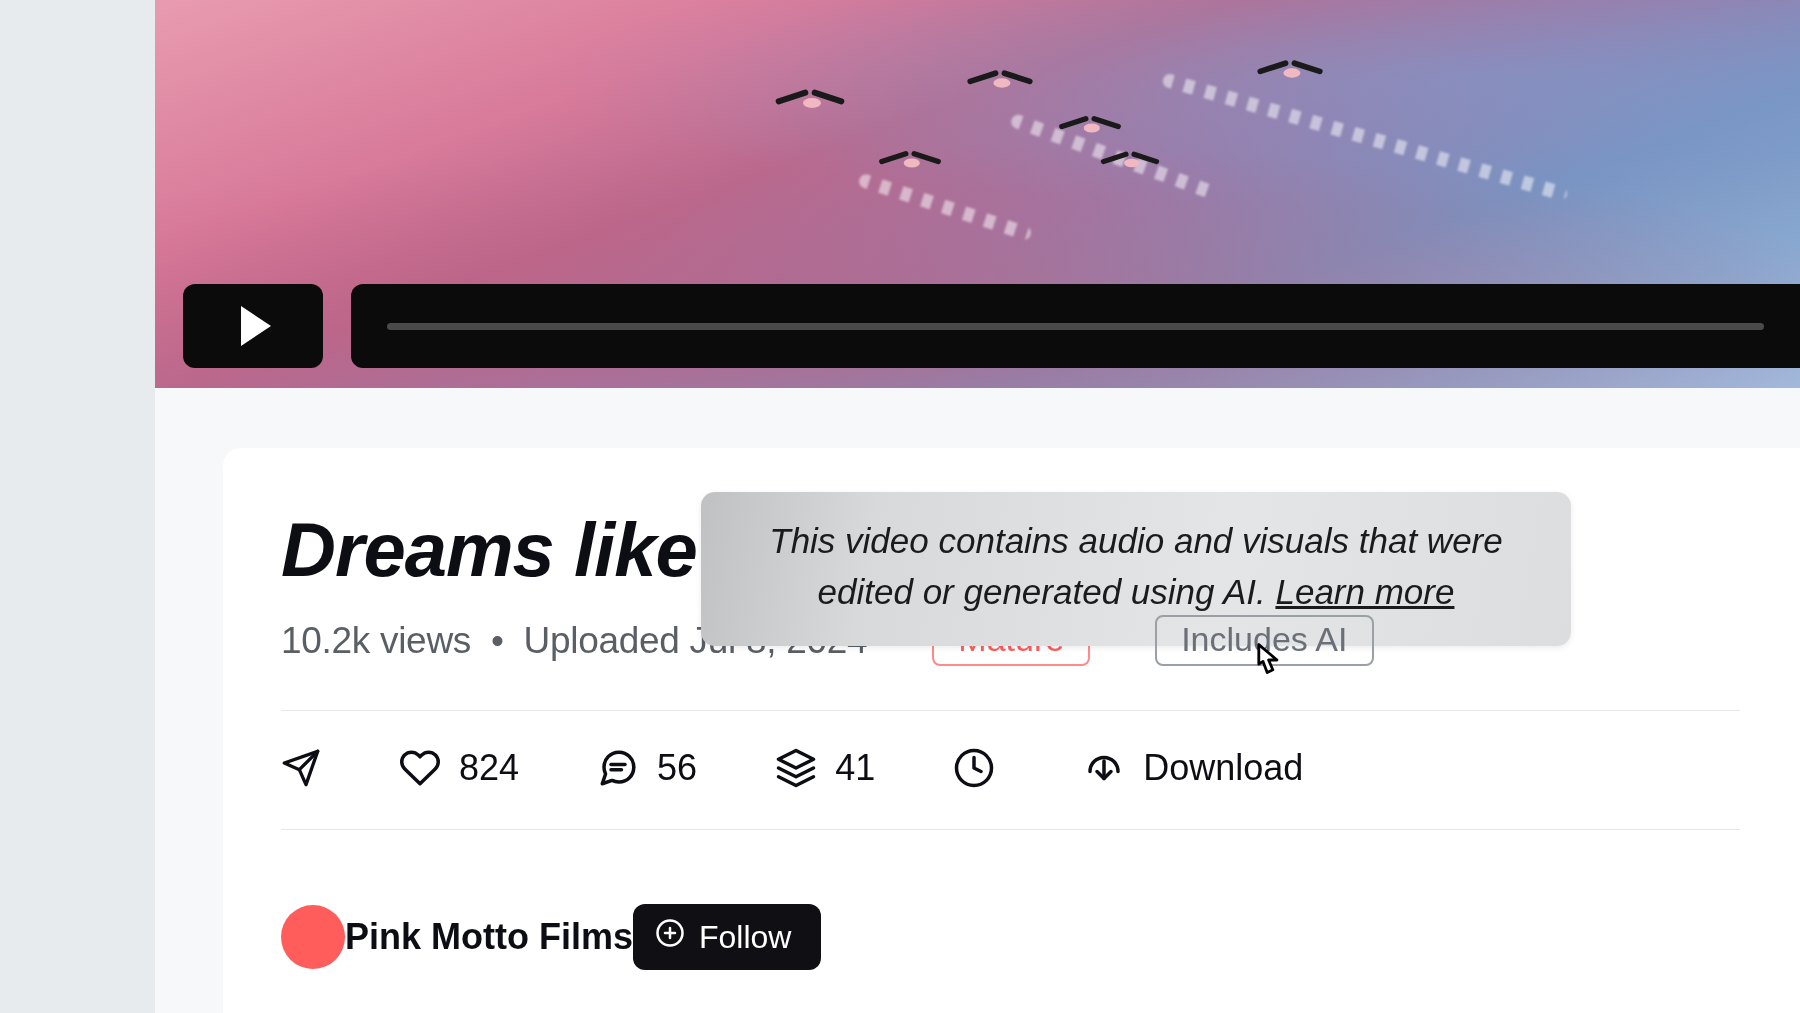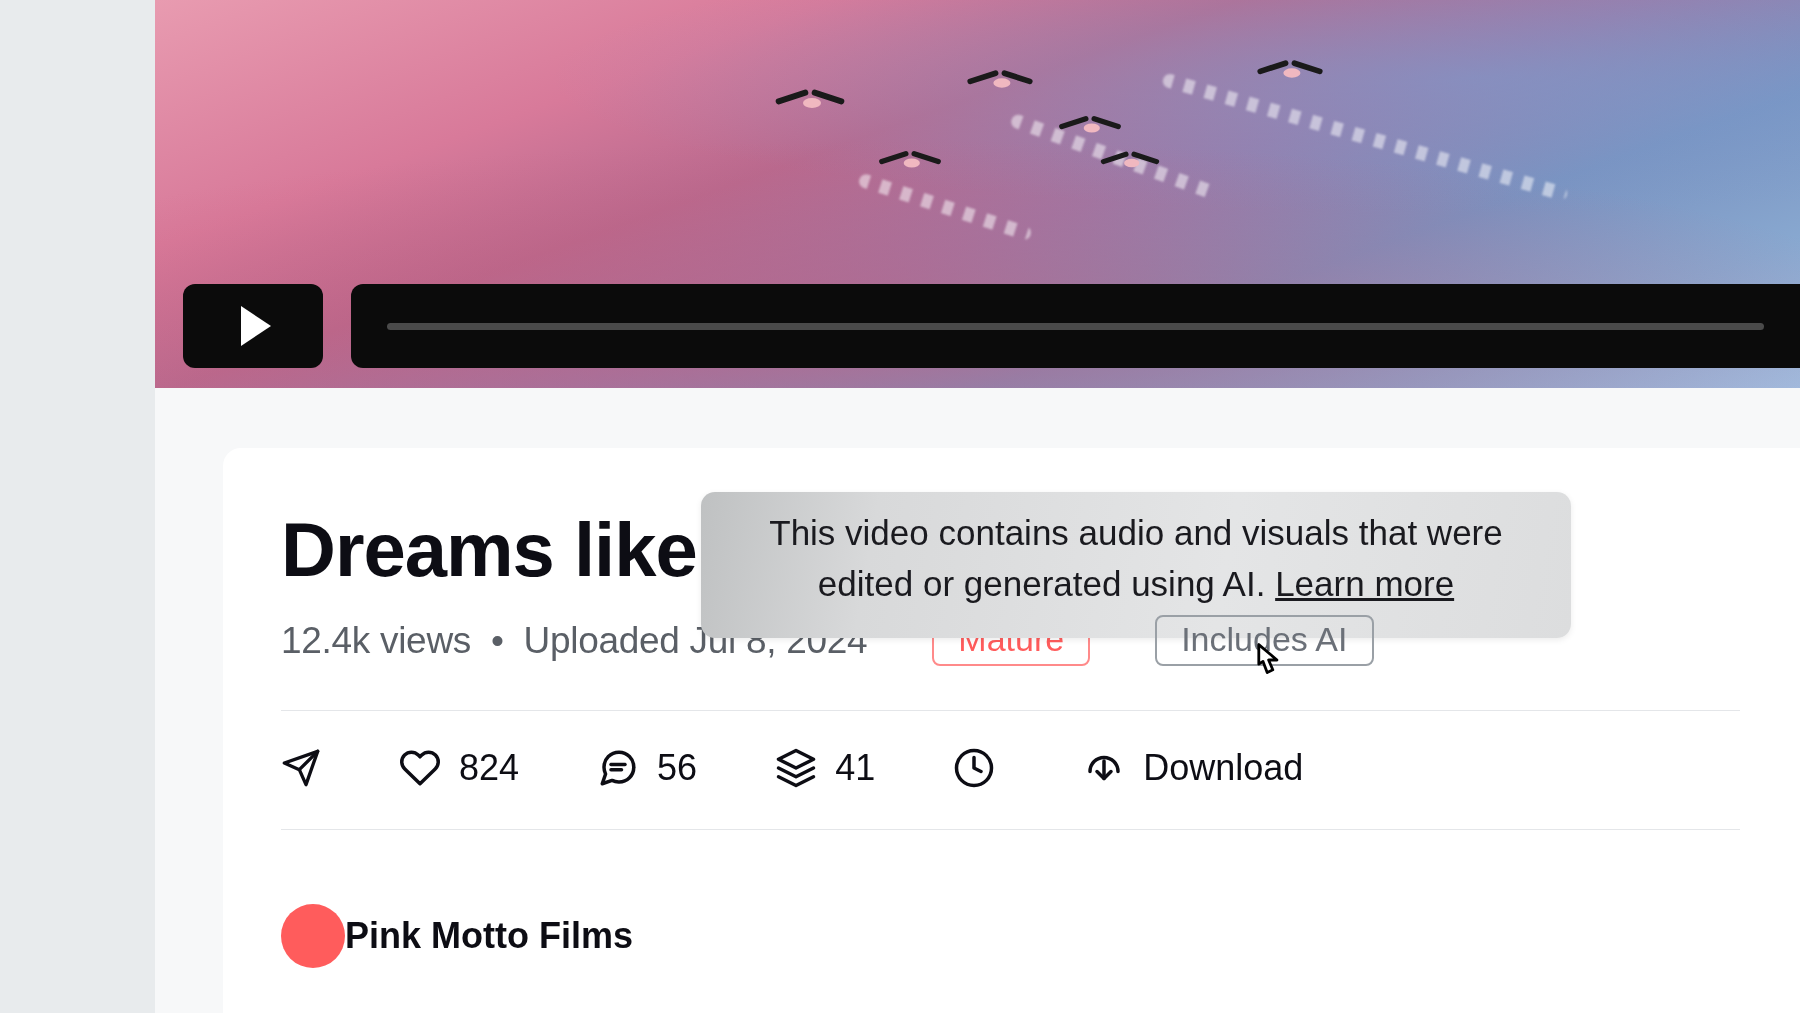--- a/index.html
+++ b/index.html
@@ -89,34 +89,35 @@
   .info-card {
     margin: 60px 0 0 68px;
     background: #fff;
     border-radius: 18px 0 0 0;
     padding: 58px 0 60px 58px;
     position: relative;
     min-height: 600px;
   }
   .title-row {
     position: relative;
+    font-style: italic;
   }
   .video-title {
     font-size: 76px;
     font-weight: 600;
     color: #0d0d14;
     letter-spacing: -1px;
   }
   .tooltip {
     position: absolute;
     top: -14px;
     left: 420px;
     background: linear-gradient(100deg, #bfc1c2 0%, #d8d9da 20%, #e4e5e6 60%, #dcddde 100%);
     border-radius: 14px;
-    padding: 16px 42px 28px 42px;
+    padding: 24px 42px 28px 42px;
     font-size: 35px;
     color: #1a1a1f;
     line-height: 1.45;
     text-align: center;
     max-width: 870px;
     box-shadow: 0 2px 6px rgba(0,0,0,0.08);
   }
   .tooltip a { color: #1a1a1f; text-decoration: underline; cursor: pointer; }
 
   .meta-row {
@@ -243,21 +244,21 @@
   <div class="info-card">
     <div class="title-row">
       <h1 class="video-title">Dreams like</h1>
       <div class="tooltip">
         <span>This video contains audio and visuals that were edited or generated using AI. </span><a>Learn more</a>
       </div>
     </div>
 
     <div class="meta-row">
       <span class="meta-text">
-        <span>12.4k views</span>
+        <span>10.2k views</span>
         &nbsp;<span>•</span>&nbsp;
         <span>Uploaded Jul 8, 2024</span>
       </span>
       <span class="badge badge-mature">Mature</span>
       <span class="badge badge-ai">
         <span>Includes AI</span>
         <svg class="cursor-svg" width="40" height="44" viewBox="0 0 40 44">
           <path d="M12 4 v14 l3-2 3 8 4-2 -3-7 h6 Z" fill="#fff" stroke="#000" stroke-width="2" stroke-linejoin="round" transform="scale(1.4)"></path>
         </svg>
       </span>
@@ -320,16 +321,26 @@
         </span>
         <span>Download</span>
       </div>
     </div>
 
     <div class="divider" style="margin-top:40px;"></div>
 
     <div class="channel-row">
       <div class="avatar"></div>
       <div class="channel-name">Pink Motto Films</div>
+      <div class="follow-btn">
+        <span>
+          <svg width="30" height="30" viewBox="0 0 24 24" fill="none" stroke="#fff" stroke-width="2" stroke-linecap="round" stroke-linejoin="round">
+              <circle cx="12" cy="12" r="10"></circle>
+              <line x1="12" y1="8" x2="12" y2="16"></line>
+              <line x1="8" y1="12" x2="16" y2="12"></line>
+            </svg>
+        </span>
+        <span>Follow</span>
+      </div>
     </div>
   </div>
 
 </div>
 
 </body></html>

